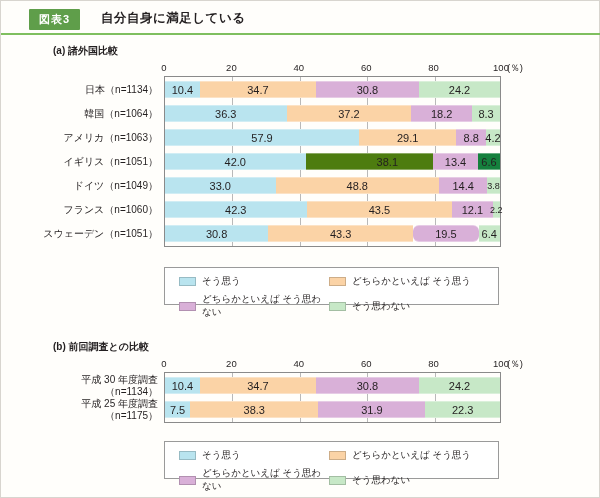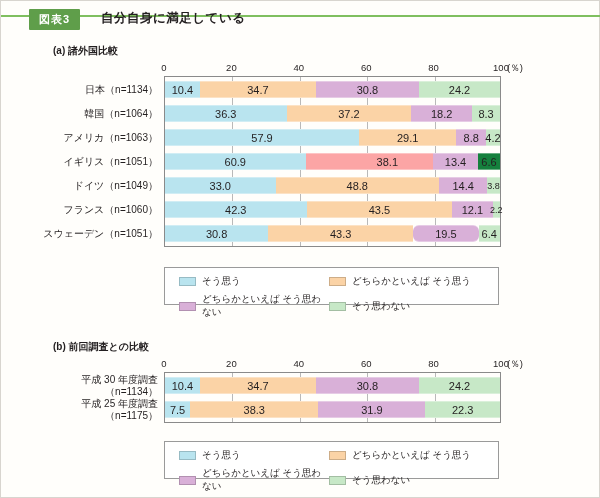--- a/index.html
+++ b/index.html
@@ -12,21 +12,21 @@
   }
   .page{
     position:relative;
     width:600px;height:498px;
     box-sizing:border-box;
     border:1px solid #d8d5cf;
     background:#fffefb;
   }
   
   .header{
-    position:absolute;left:0;top:0;width:600px;height:16px;
+    position:absolute;left:0;top:0;width:600px;height:34px;
     border-bottom:2px solid #7fbf5f;
     box-sizing:border-box;
   }
   .fig-badge{
     position:absolute;left:28px;top:8px;
     background:#5f9e4a;color:#ffffff;
     font-size:11px;font-weight:bold;
     padding:3px 10px 3px 10px;
     letter-spacing:1px;
     border-radius:1px;
@@ -137,22 +137,22 @@
           <div class="seg" style="background: rgb(217, 176, 216); width: 18.2%;">18.2</div>
           <div class="seg" style="background: rgb(199, 232, 199); width: 8.3%;">8.3</div>
         </div>
         <div class="row" style="top: 53px; height: 17px;">
           <div class="seg" style="background: rgb(185, 228, 239); width: 57.9%;">57.9</div>
           <div class="seg" style="background: rgb(251, 211, 166); width: 29.1%;">29.1</div>
           <div class="seg" style="background: rgb(217, 176, 216); width: 8.8%;">8.8</div>
           <div class="seg" style="background: rgb(199, 232, 199); width: 4.2%;">4.2</div>
         </div>
         <div class="row" style="top: 77px; height: 17px;">
-          <div class="seg" style="background: rgb(185, 228, 239); width: 42%;">60.9</div>
-          <div class="seg" style="background: #fca5a5; width: 38.1%; padding-left: 36px;">38.1</div>
+          <div class="seg" style="background: rgb(185, 228, 239); width: 42%;">42.0</div>
+          <div class="seg" style="background: #4d7c0f; width: 38.1%; padding-left: 36px;">38.1</div>
           <div class="seg" style="background: rgb(217, 176, 216); width: 13.4%;">13.4</div>
           <div class="seg" style="background: #15803d; width: 6.6%;">6.6</div>
         </div>
         <div class="row" style="top: 101px; height: 17px;">
           <div class="seg" style="background: rgb(185, 228, 239); width: 33%;">33.0</div>
           <div class="seg" style="background: rgb(251, 211, 166); width: 48.8%;">48.8</div>
           <div class="seg" style="background: rgb(217, 176, 216); width: 14.4%;">14.4</div>
           <div class="seg" style="background: rgb(199, 232, 199); width: 3.8%; font-size: 9px;">3.8</div>
         </div>
         <div class="row" style="top: 125px; height: 17px;">

